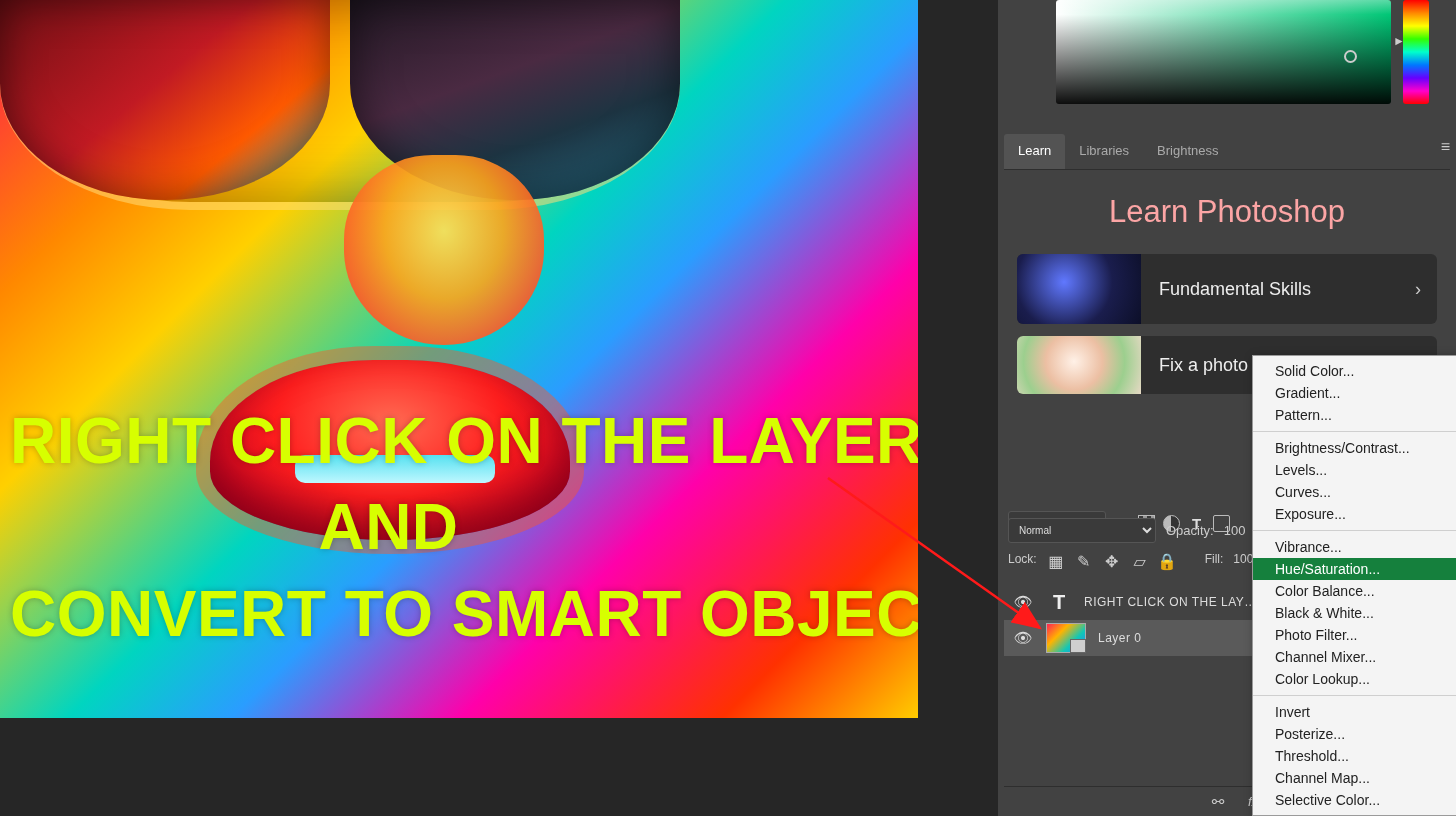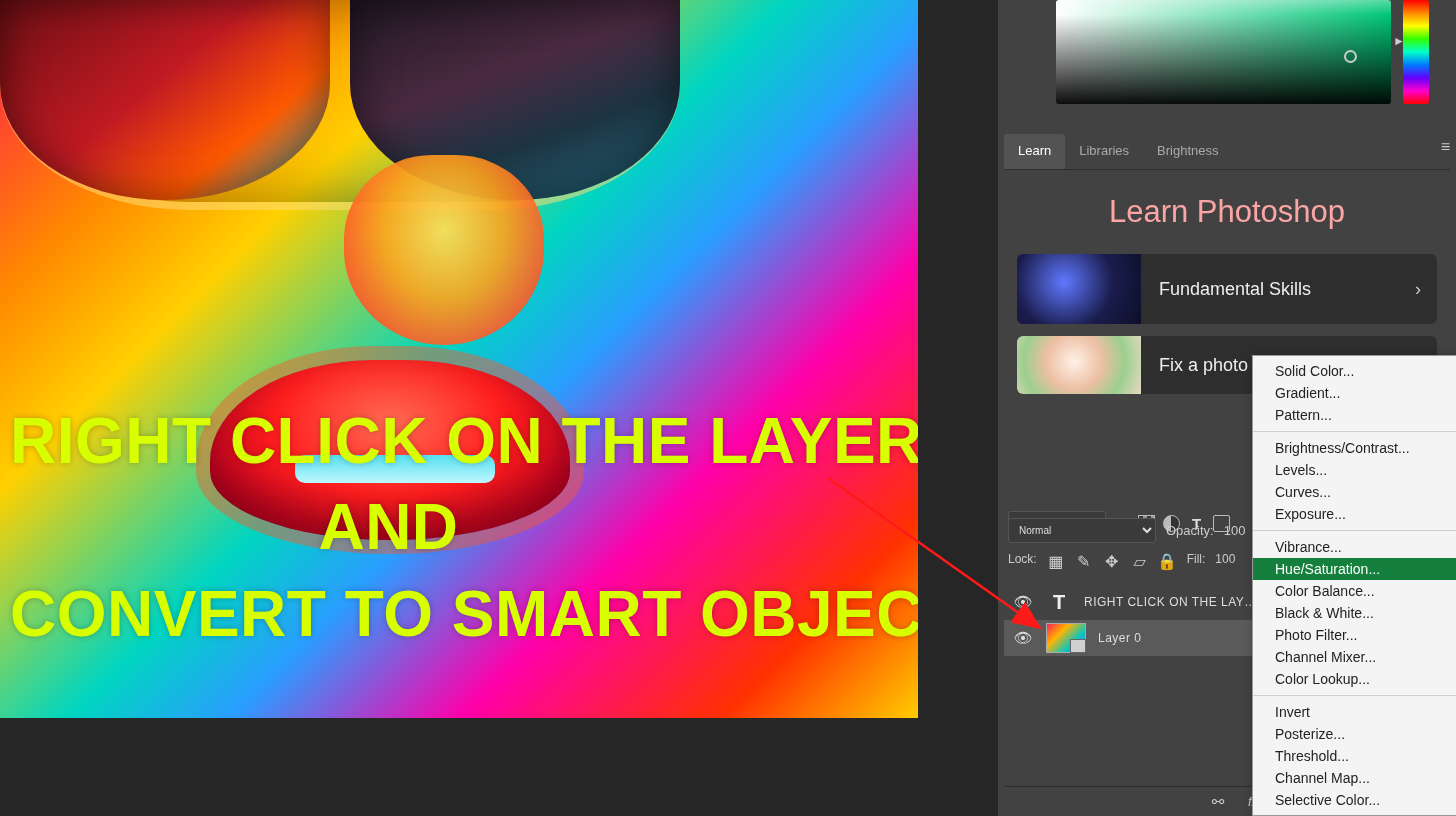--- a/index.html
+++ b/index.html
@@ -130,21 +130,21 @@
     <span>100</span>
   </div>
 
   <div class="lock">
     <span>Lock:</span>
     <span class="ico">▦</span>
     <span class="ico">✎</span>
     <span class="ico">✥</span>
     <span class="ico">▱</span>
     <span class="ico">🔒</span>
-    <span style="">Fill:</span>
+    <span style="margin-left:18px">Fill:</span>
     <span>100</span>
   </div>
 
   <div class="layers">
     <div class="layer">
       <span class="eye">👁</span>
       <span class="t-ico">T</span>
       <span class="layer-name">RIGHT CLICK ON THE LAY…</span>
     </div>
     <div class="layer sel">

